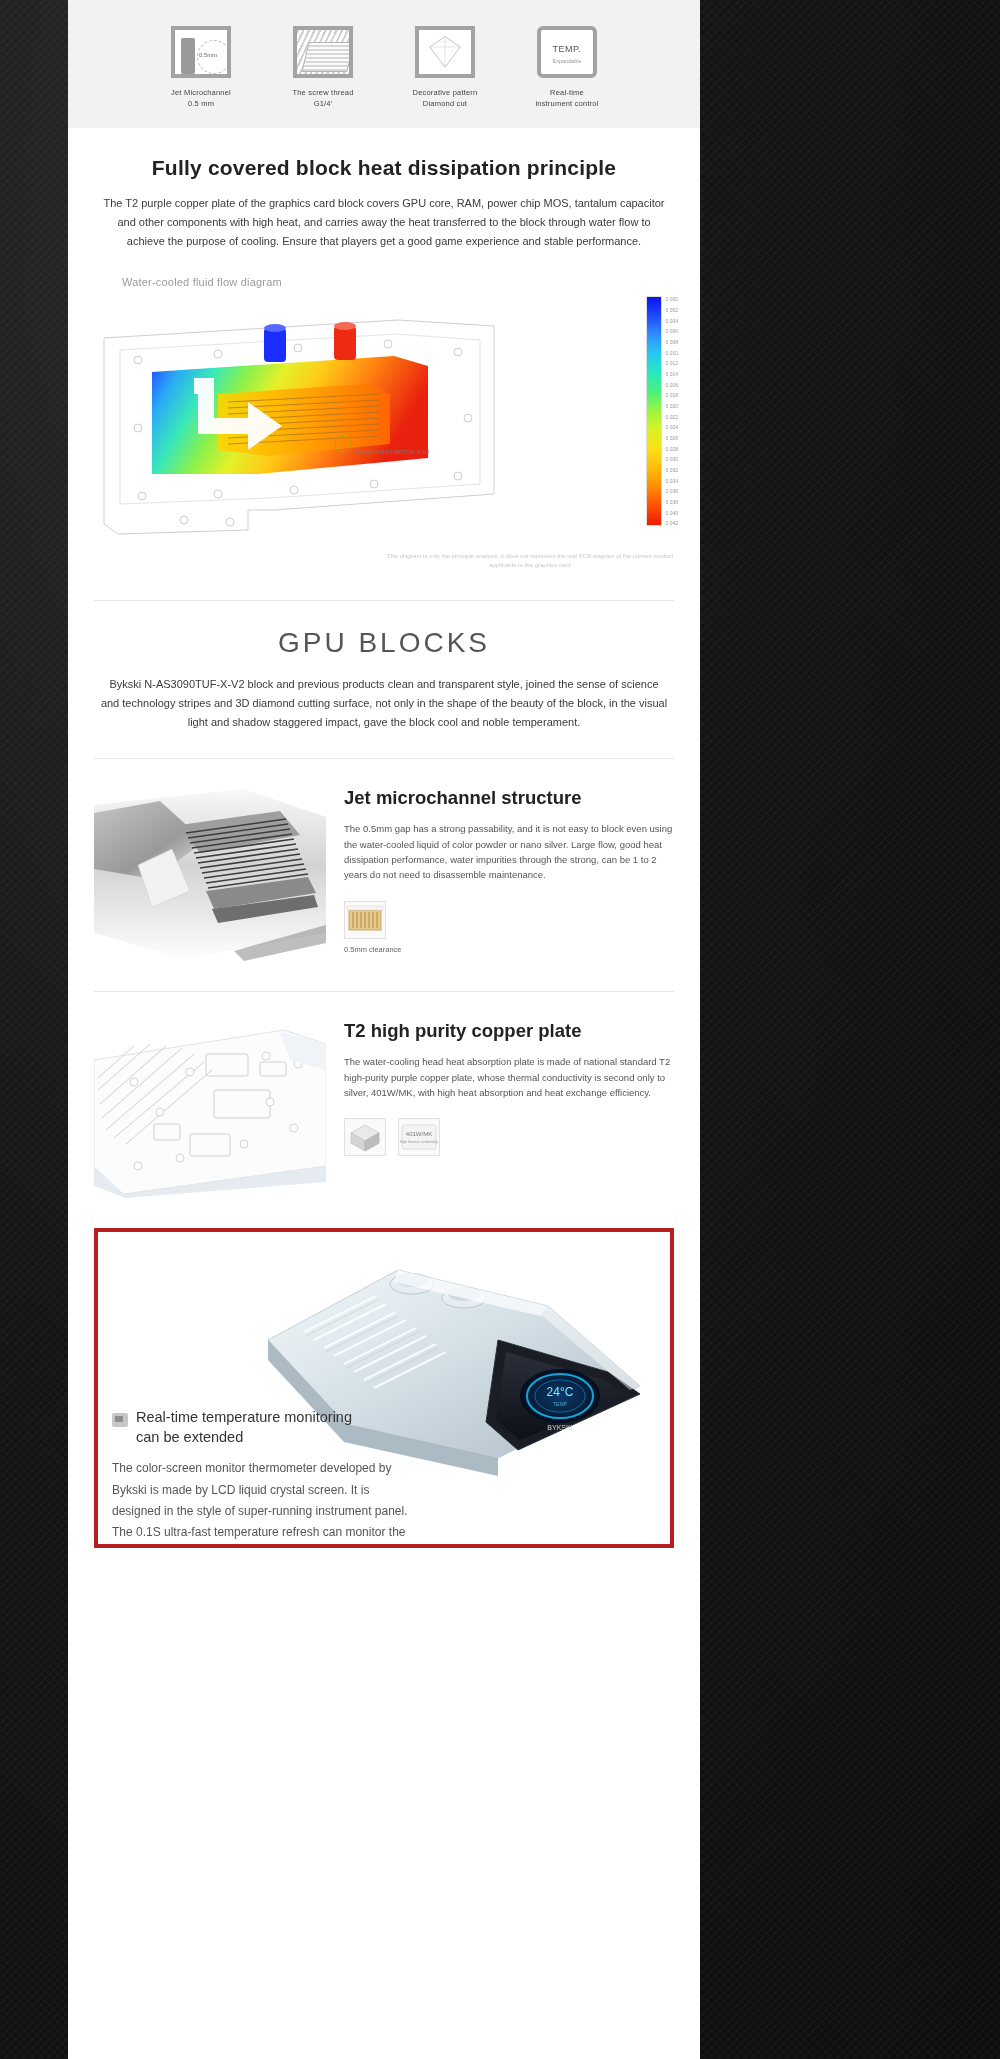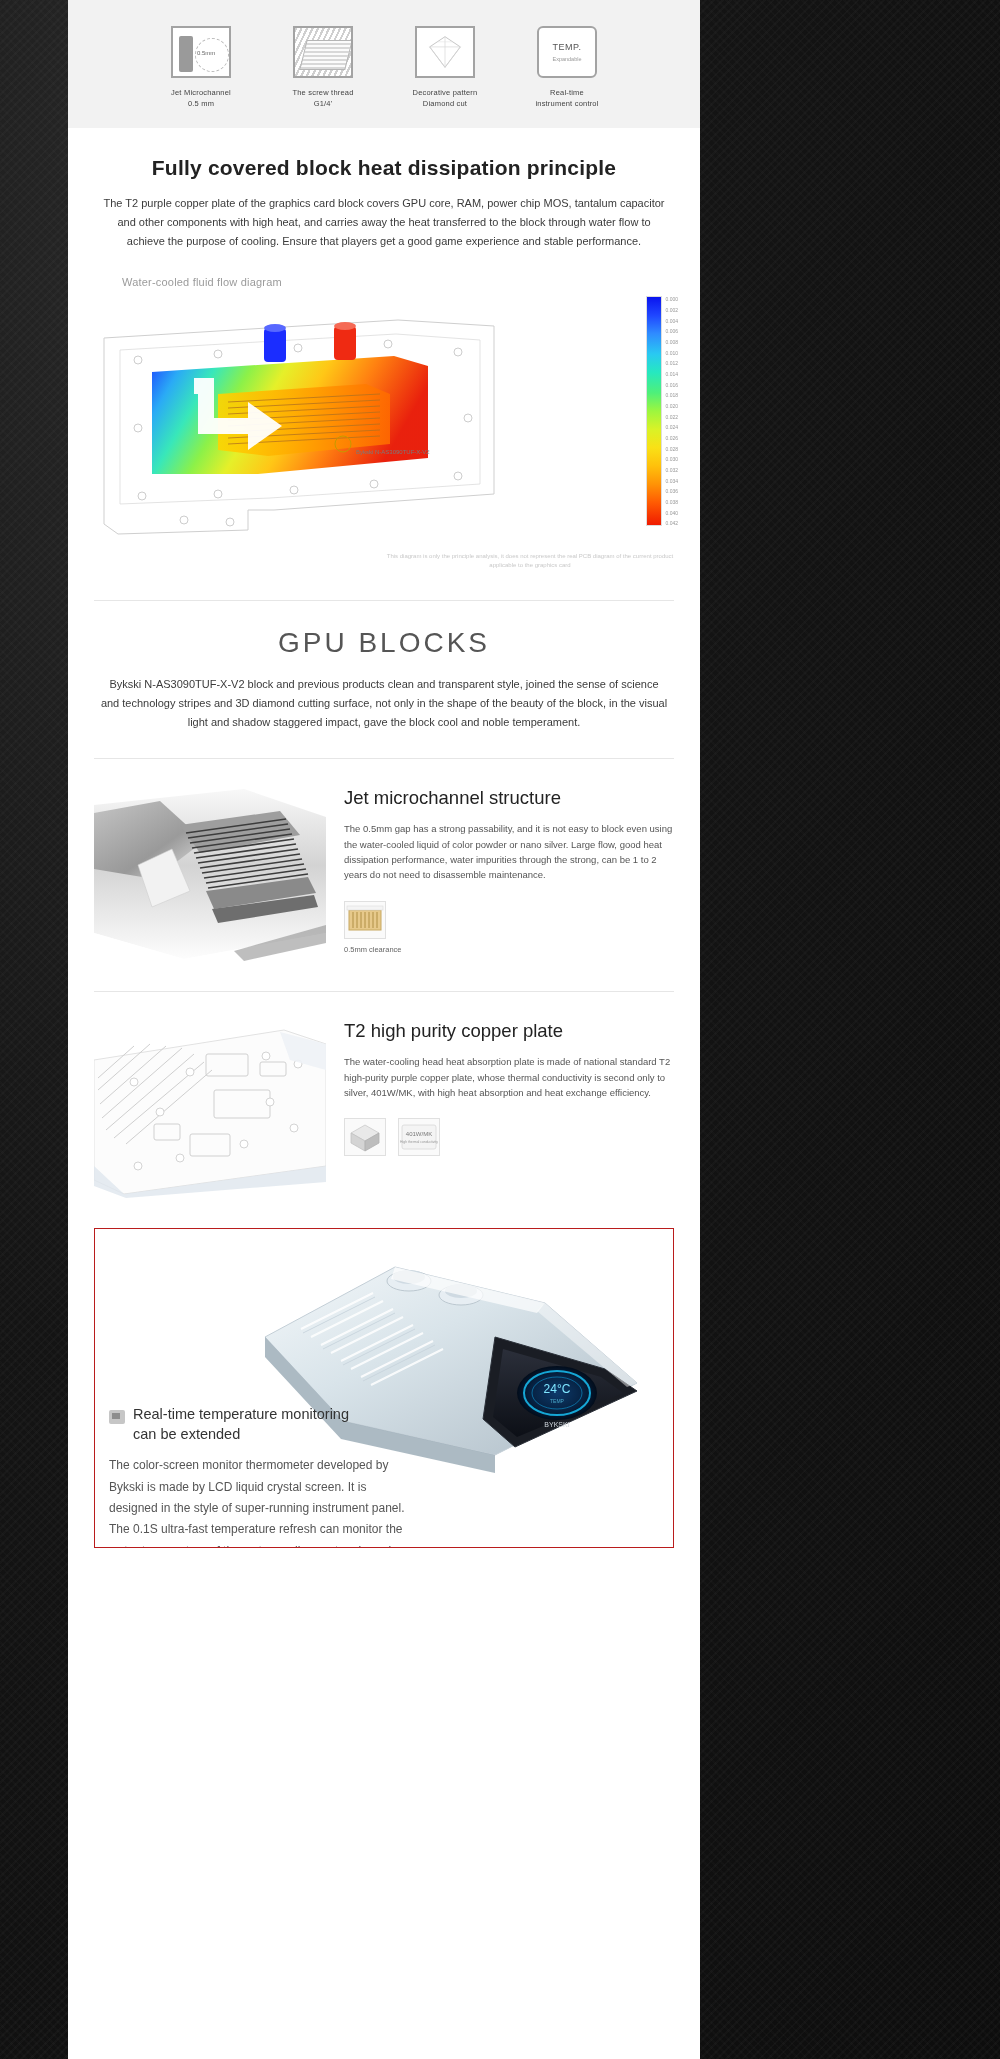--- a/index.html
+++ b/index.html
@@ -33,21 +33,21 @@
   .icon-strip {
     background: #f2f2f2;
     padding: 26px 10px 18px 10px;
     display: flex;
     justify-content: center;
     gap: 18px;
   }
   .icon-cell { width: 104px; text-align: center; }
   .icon-box {
     width: 60px; height: 52px; margin: 0 auto 10px auto;
-    border: 2px solid #a3a3a3;
+    border: 4px solid #a3a3a3;
     background: #fff;
     position: relative;
     overflow: hidden;
   }
   .ic-label {
     font-size: 7.5px; color: #444; line-height: 1.45; letter-spacing: .2px;
   }
   .ic-label .l2 { display: block; }
 
   
@@ -165,40 +165,40 @@
     width: 232px; height: 182px;
     flex: 0 0 232px;
     position: relative;
     overflow: hidden;
     background: #fff;
   }
   .feature-body { flex: 1; padding-top: 4px; }
   .feature-body h4 {
     margin: 0 0 12px 0;
     font-size: 18.5px;
-    font-weight: normal;
+    font-weight: bold;
     color: #222;
   }
   .feature-body p {
     margin: 0;
     font-size: 9.5px;
     line-height: 1.62;
     color: #555;
   }
   .chip-row { display: flex; gap: 12px; margin-top: 18px; align-items: flex-start;}
   .chip {
     width: 42px; height: 38px; border: 1px solid #e0e0e0; background: #fafafa;
     position: relative;
   }
   .chip-cap { font-size: 7.5px; color: #666; margin-top: 6px; }
 
   
   .card {
     margin: 30px 26px 0 26px;
-    border: 1px solid #b91c1c;
+    border: 4px solid #b91c1c;
     background: #fff;
     position: relative;
     height: 320px;
     overflow: hidden;
   }
   .card-img { position: absolute; left: 150px; top: 12px; }
   .card-head {
     position: absolute; left: 14px; top: 176px;
     display: flex; align-items: flex-start; gap: 8px;
   }

